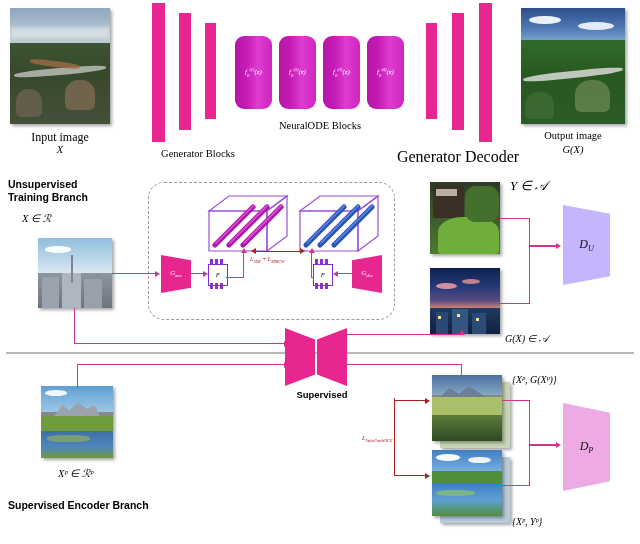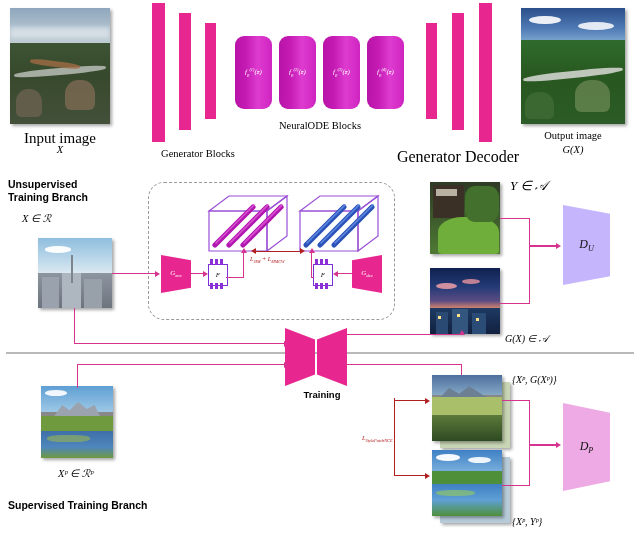--- a/index.html
+++ b/index.html
@@ -71,21 +71,21 @@
 
   <div class="photo" style="left:10px;top:8px;width:100px;height:116px;">
     <div class="sky" style="height:34%;background:linear-gradient(180deg,#8fa7bd 0%,#a9bccb 45%,#c3cfd4 100%);"></div>
     <div style="position:absolute;left:0;top:16%;width:100%;height:10%;background:rgba(255,255,255,.45);filter:blur(2px);"></div>
     <div class="land" style="height:70%;background:linear-gradient(180deg,#3c5434 0%,#37492c 40%,#44503a 100%);"></div>
     <div style="position:absolute;left:4%;top:52%;width:92%;height:6%;background:#b9bdb6;transform:rotate(-5deg);border-radius:40%;opacity:.85;"></div>
     <div style="position:absolute;left:20%;top:46%;width:50%;height:5%;background:#a06a45;transform:rotate(7deg);border-radius:40%;opacity:.8;"></div>
     <div style="position:absolute;left:55%;top:62%;width:30%;height:26%;background:#7d6a53;border-radius:45% 45% 20% 20%;opacity:.8;"></div>
     <div style="position:absolute;left:6%;top:70%;width:26%;height:24%;background:#6e6351;border-radius:45% 45% 20% 20%;opacity:.75;"></div>
   </div>
-  <div class="lbl lbl-c" style="left:60px;top:130px;font-size:15px;text-align:right;">Input image</div>
+  <div class="lbl lbl-c" style="left:60px;top:130px;font-size:12px;text-align:right;">Input image</div>
   <div class="lbl lbl-c mathv" style="left:60px;top:144px;font-size:10.5px;">X</div>
 
   <div class="bar" style="left:152px;top:3px;width:13px;height:139px;"></div>
   <div class="bar" style="left:179px;top:13px;width:12px;height:117px;"></div>
   <div class="bar" style="left:205px;top:23px;width:11px;height:96px;"></div>
   <div class="lbl lbl-c" style="left:198px;top:148px;font-size:10.5px;">Generator Blocks</div>
 
   <div class="ode" style="left:235px;top:36px;width:37px;height:73px;">
     <span>
       <i>f</i><sub>θ</sub><sup>(1)</sup>(<i>z̄</i>)
@@ -272,24 +272,24 @@
 
   <div class="ln" style="left:344px;top:334px;width:118px;height:1.3px;"></div>
   <div class="arrow ar-u" style="left:459px;top:330px;"></div>
 
   <div class="ln-gray" style="left:6px;top:352px;width:628px;height:2px;"></div>
 
   <div class="abs" style="left:285px;top:328px;width:30px;height:58px;background:#e8268f;
               clip-path:polygon(0% 0%,100% 20%,100% 80%,0% 100%);"></div>
   <div class="abs" style="left:317px;top:328px;width:30px;height:58px;background:#e8268f;
               clip-path:polygon(0% 20%,100% 0%,100% 100%,0% 80%);"></div>
-  <div class="lbl lbl-c bold" style="left:322px;top:389px;font-size:9.5px;">Training</div>
+  <div class="lbl lbl-c bold" style="left:322px;top:389px;font-size:9.5px;">Supervised</div>
 
   <div class="lbl mathv" style="left:58px;top:467px;font-size:10.5px;">Xᵖ ∈ ℛᵖ</div>
-  <div class="lbl bold" style="left:8px;top:499px;font-size:10.5px;">Supervised Training Branch</div>
+  <div class="lbl bold" style="left:8px;top:499px;font-size:10.5px;">Supervised Encoder Branch</div>
 
   <div class="photo" style="left:41px;top:386px;width:72px;height:72px;">
     <div class="sky" style="height:36%;background:linear-gradient(180deg,#5f9fd4 0%,#9ec8e6 100%);"></div>
     <div style="position:absolute;left:6%;top:6%;width:30%;height:8%;background:#fff;border-radius:50%;opacity:.9;"></div>
     <div style="position:absolute;left:18%;top:20%;width:64%;height:22%;background:#9aa3ae;clip-path:polygon(0% 100%,18% 30%,34% 62%,52% 10%,72% 55%,88% 28%,100% 100%);"></div>
     <div style="position:absolute;left:0;top:42%;width:100%;height:24%;background:#6f9a3e;"></div>
     <div style="position:absolute;left:0;top:62%;width:100%;height:38%;background:linear-gradient(180deg,#3f6fa8 0%,#4e86bc 60%,#6f9a3e 100%);"></div>
     <div style="position:absolute;left:8%;top:68%;width:60%;height:10%;background:#8fae5e;opacity:.7;border-radius:40%;"></div>
   </div>
 

